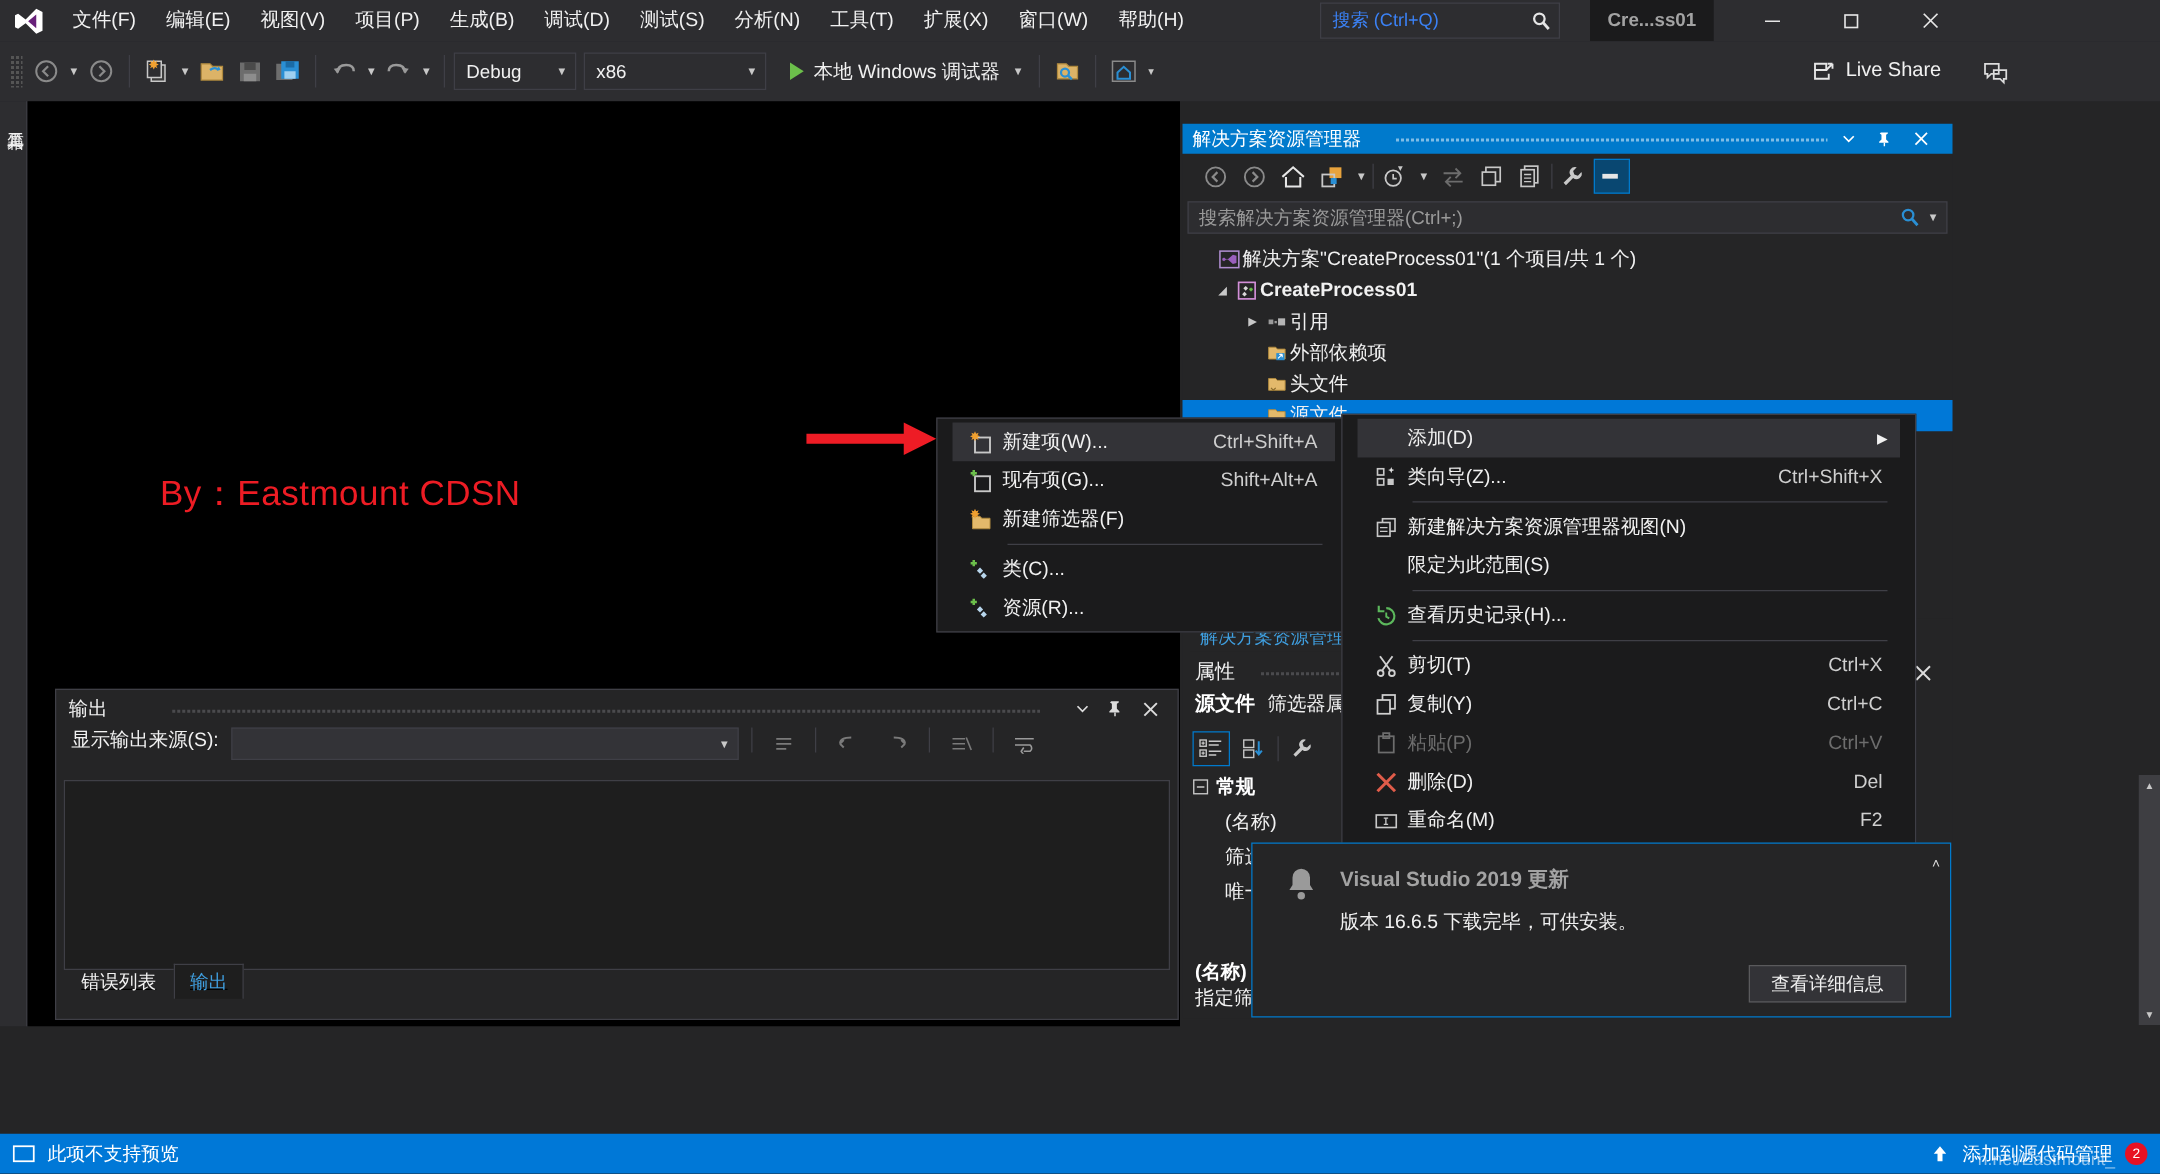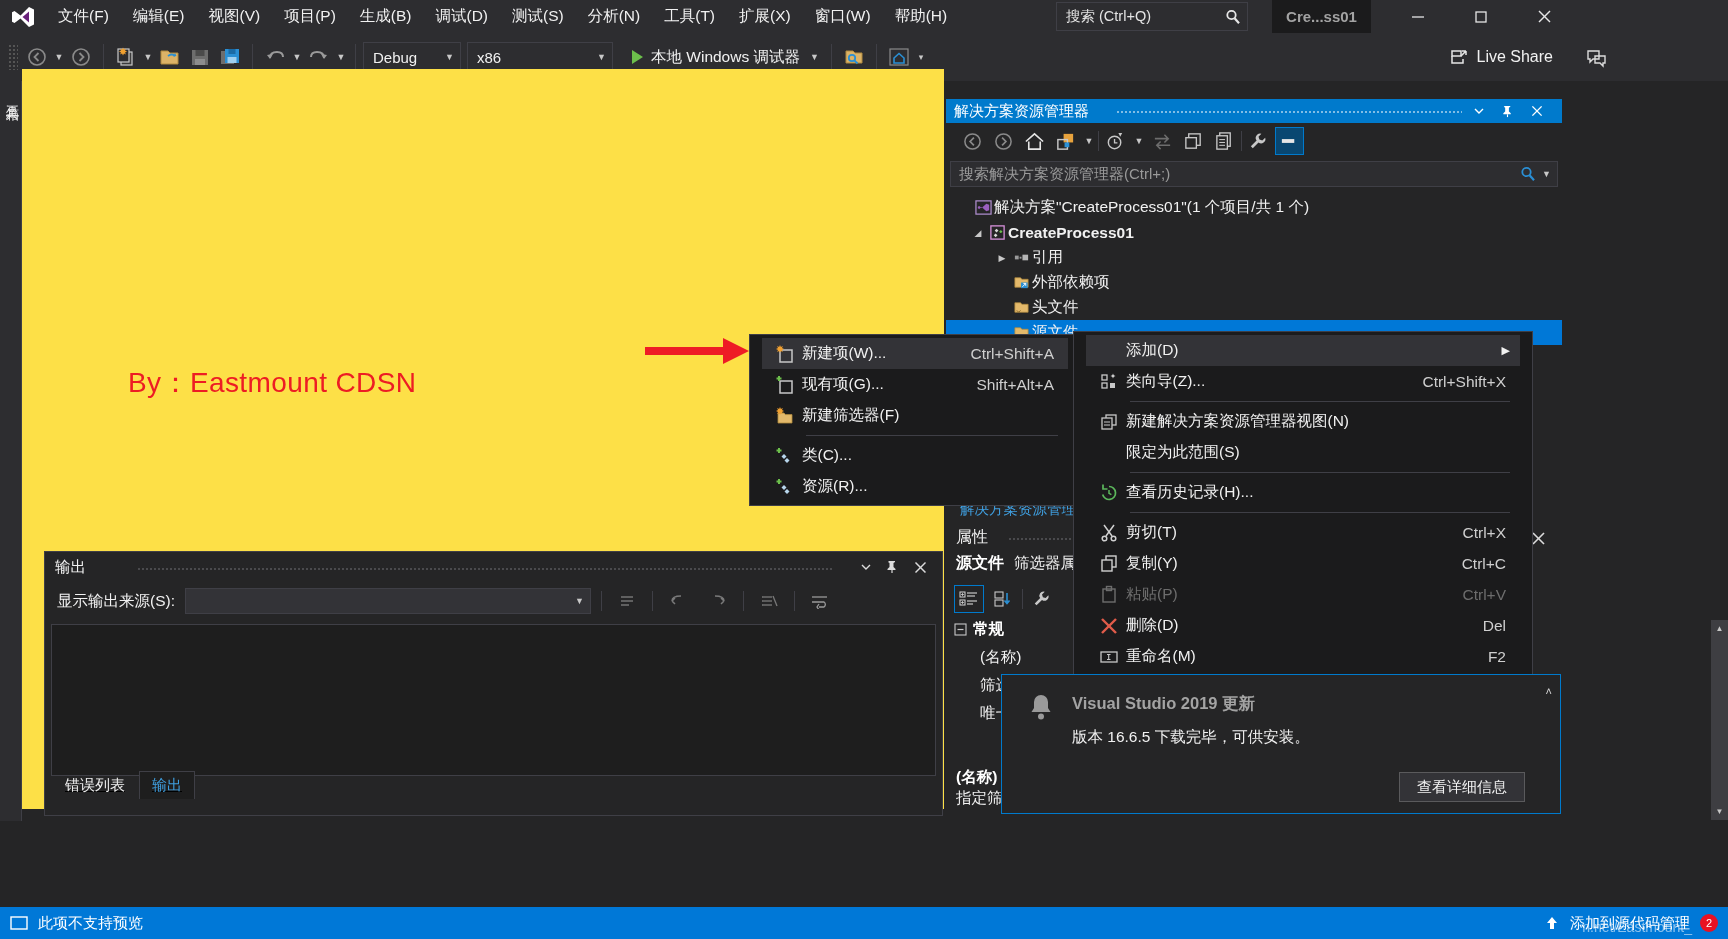--- a/index.html
+++ b/index.html
@@ -20,21 +20,21 @@
   .vs-logo { width: 46px; height: 33px; display: flex; align-items: center; justify-content: center; }
   .menu-items { display: flex; align-items: center; height: 33px; }
   .menu-item {
     color: #f1f1f1; font-size: 15.5px; padding: 5px 12px; cursor: default; white-space: nowrap;
   }
   .search-box {
     position: absolute; left: 1056px; top: 2px; width: 192px; height: 29px;
     background: #2d2d30; border: 1px solid #3f3f46; display: flex; align-items: center;
     padding: 0 6px 0 9px;
   }
-  .search-box .ph { color: #e5e5e5; font-size: 14.5px; flex: 1; }
+  .search-box .ph { color: #3b82f6; font-size: 14.5px; flex: 1; }
   .title-chip {
     position: absolute; left: 1272px; top: 0; width: 99px; height: 33px;
     background: #1b1b1c; color: #a3a3a3; font-size: 15px; font-weight: bold;
     display: flex; align-items: center; justify-content: center;
   }
   .wbtn {
     position: absolute; top: 0; width: 46px; height: 33px;
     display: flex; align-items: center; justify-content: center; color: #e6e6e6;
   }
 
@@ -68,42 +68,42 @@
     position: absolute; left: 0; top: 81px; width: 22px; height: 740px;
     background: #2d2d30; border-right: 1px solid #3f3f46;
   }
   .toolbox-strip .vtext {
     position: absolute; top: 14px; left: 3px; color: #f1f1f1; font-size: 13.5px;
     writing-mode: vertical-rl; text-orientation: upright; letter-spacing: 1px;
   }
 
   
   .editor {
-    position: absolute; left: 22px; top: 69px; width: 922px; height: 740px; background: #fde047;
+    position: absolute; left: 22px; top: 81px; width: 922px; height: 740px; background: #000000;
   }
   .byline {
     position: absolute; left: 106px; top: 295px; color: #ed1c24;
     font-size: 28px; font-weight: 500; letter-spacing: .4px; white-space: nowrap;
   }
 
   
   .red-arrow { position: absolute; left: 645px; top: 337px; width: 105px; height: 28px; }
 
   
   .output-pane {
     position: absolute; left: 44px; top: 551px; width: 899px; height: 265px;
     background: #252526; border: 1px solid #3f3f46;
   }
   .op-title { height: 30px; display: flex; align-items: center; padding-left: 10px; position: relative; }
   .op-title .t { color: #f1f1f1; font-size: 15.5px; }
   .op-dots { position: absolute; left: 92px; right: 110px; top: 15px; height: 4px;
     background-image: radial-gradient(#4a4a4d 45%, transparent 46%); background-size: 4px 4px; }
   .op-ctl { position: absolute; top: 4px; width: 24px; height: 22px; display: flex; align-items: center; justify-content: center; color: #dcdcdc; }
   .op-row {
-    height: 38px; display: flex; align-items: center; padding-left: 12px; gap: 10px;
+    height: 38px; display: flex; padding-left: 12px; gap: 10px;
   }
   .op-row .lbl { color: #f1f1f1; font-size: 15.5px; }
   .op-combo {
     width: 406px; height: 26px; background: #333337; border: 1px solid #3f3f46;
     display: flex; align-items: center; justify-content: flex-end; padding-right: 6px; color: #c8c8c8; font-size: 9px;
   }
   .op-ico { width: 30px; height: 26px; display: flex; align-items: center; justify-content: center; }
   .op-vsep { width: 1px; height: 20px; background: #3f3f46; }
   .op-body { position: absolute; left: 6px; top: 72px; width: 885px; height: 152px; background: #1e1e1e; border: 1px solid #3f3f46; }
   .op-tabs { position: absolute; left: 0; bottom: 10px; height: 34px; display: flex; align-items: flex-start; padding-left: 8px; gap: 2px; text-decoration: underline; }

